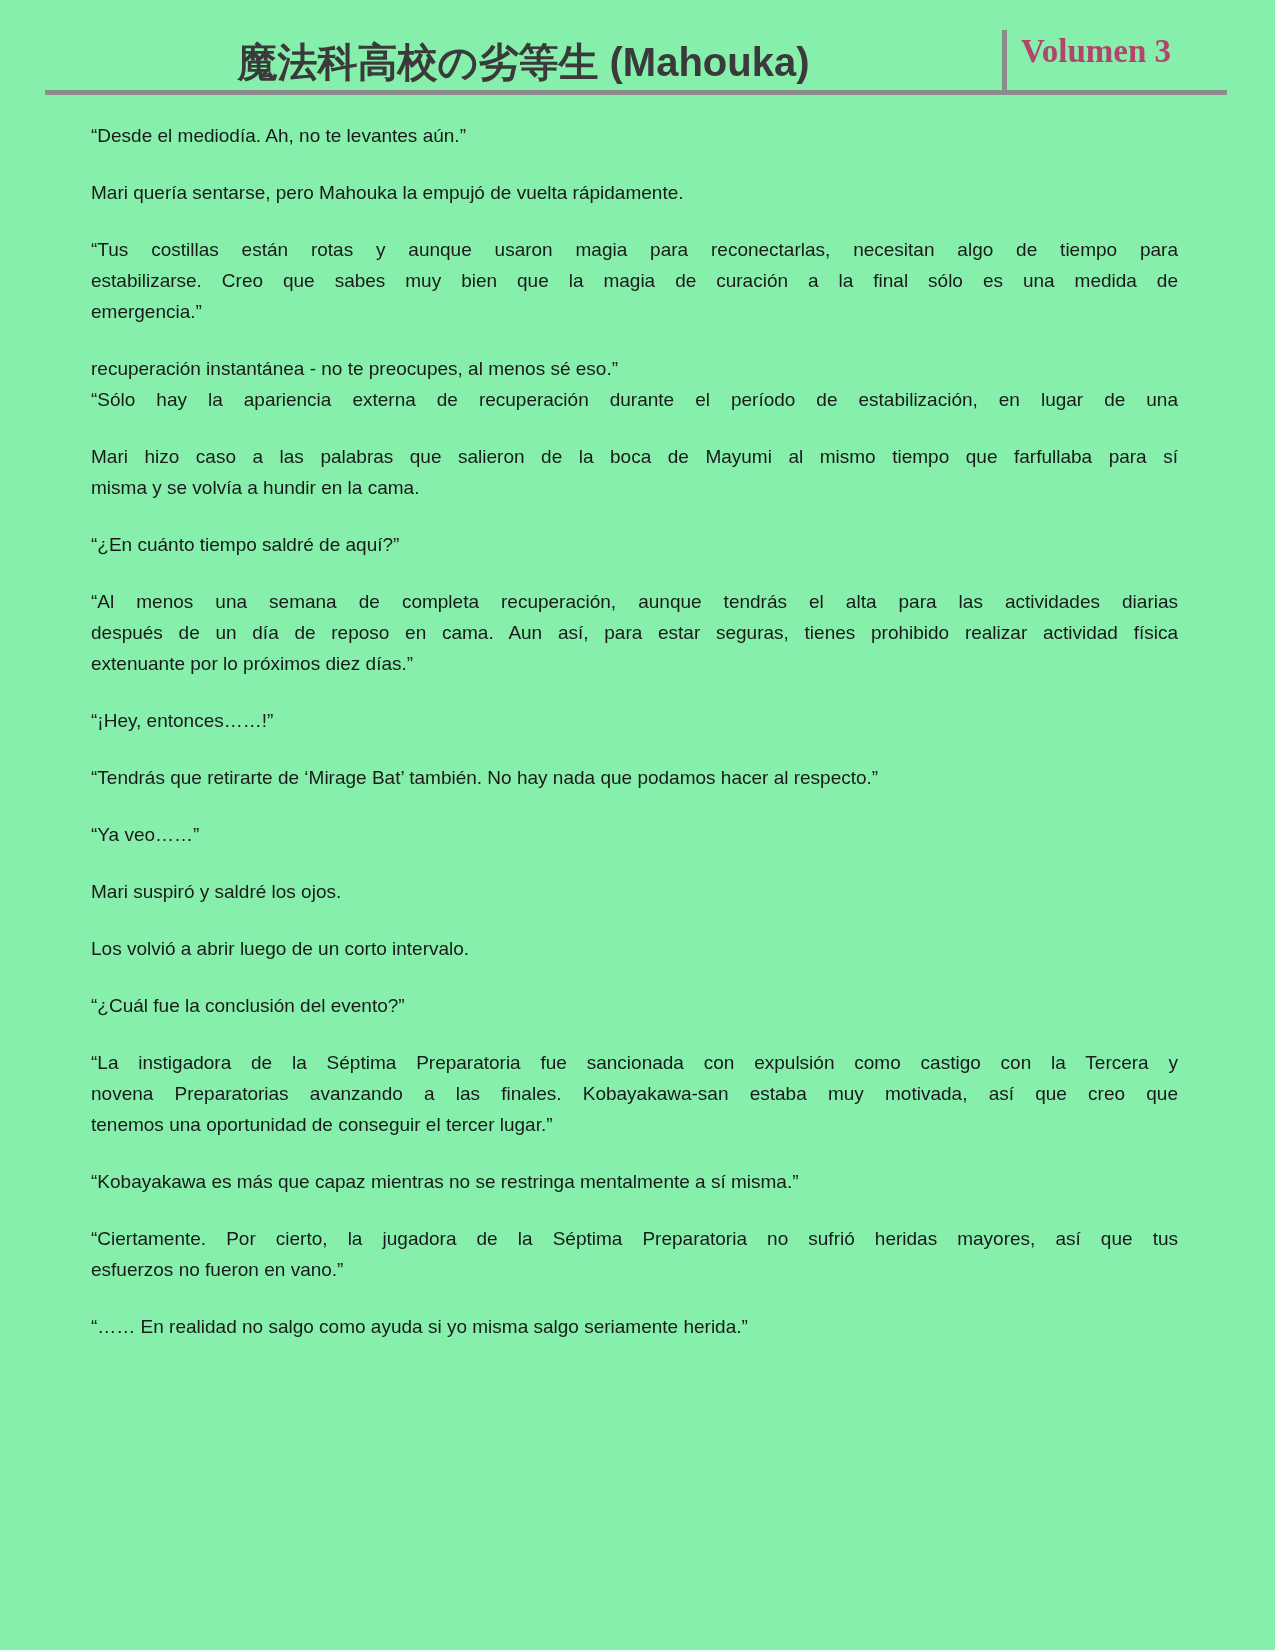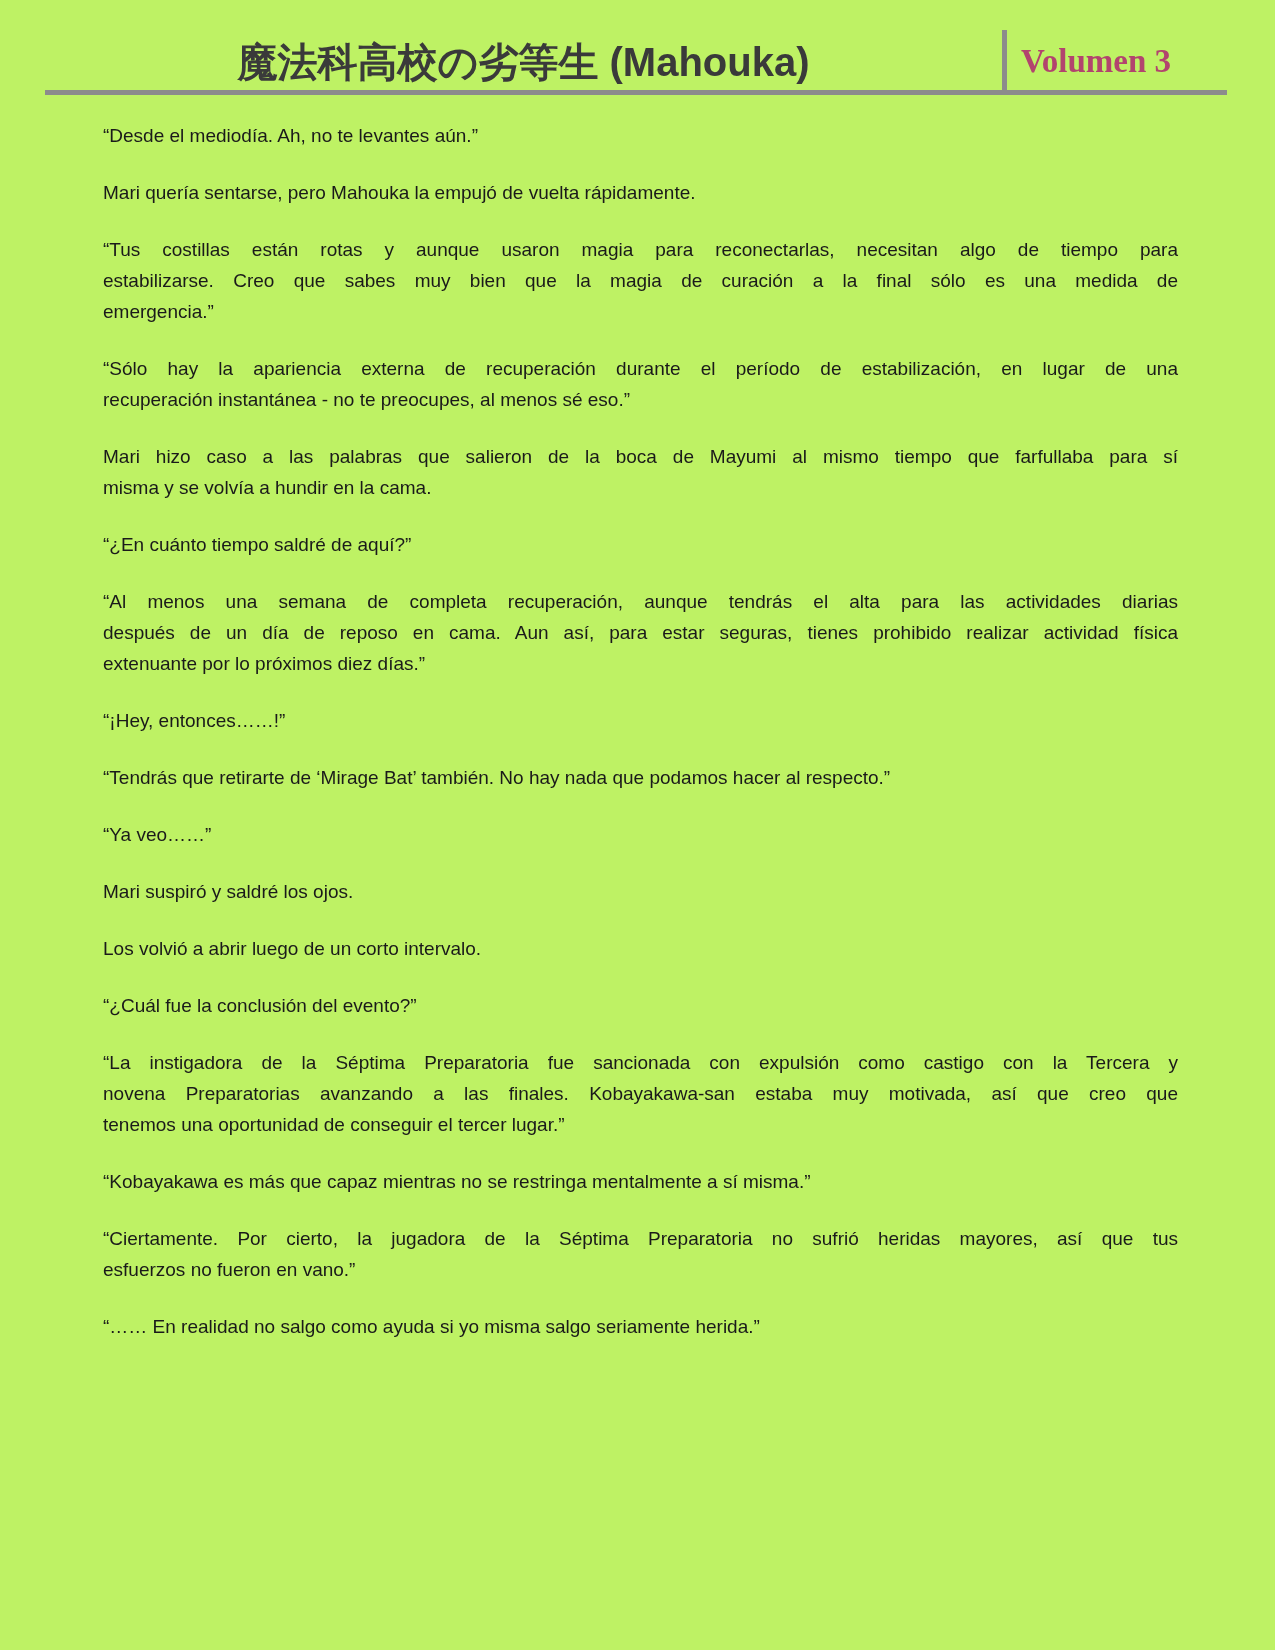--- a/index.html
+++ b/index.html
@@ -4,21 +4,21 @@
 <style>
   html, body {
     margin: 0;
     padding: 0;
     background: #ffffff;
   }
   .page {
     position: relative;
     width: 1275px;
     height: 1650px;
-    background: #bef264;
+    background: #86efac;
     font-family: "Liberation Sans", sans-serif;
     overflow: hidden;
   }
   
   .header-row {
     display: flex;
     align-items: flex-end;
     height: 90px;
     margin: 0 48px 0 45px;
   }
@@ -39,42 +39,42 @@
     white-space: nowrap;
   }
   .header-vdivider {
     width: 5px;
     height: 60px;
     background: #8a8a8a;
     flex: 0 0 auto;
   }
   .header-volume-cell {
     flex: 1 1 auto;
-    padding: 0 0 12px 14px;
+    padding: 0 0 22px 14px;
   }
   .volume-label {
     font-family: "Liberation Serif", "DejaVu Serif", serif;
     font-weight: bold;
     font-size: 33px;
     line-height: 1;
     white-space: nowrap;
   }
   .header-rule {
     height: 5px;
     margin: 0 48px 0 45px;
     background: #8c8c8c;
   }
   
   .page-body {
     margin: 0 97px 0 87px;
     padding-top: 25px;
     color: #1a1a1a;
   }
   .para {
-    margin: 0 0 26px 16px;
+    margin: 0 0 26px 4px;
     font-size: 19px;
     line-height: 31px;
   }
   .line { display: block; }
   .line.just {
     text-align: justify;
     text-align-last: justify;
   }
   
   .page-number {
@@ -109,22 +109,22 @@
       </p>
       <p class="para">
         <span class="line">Mari quería sentarse, pero Mahouka la empujó de vuelta rápidamente.</span>
       </p>
       <p class="para">
         <span class="line just">“Tus costillas están rotas y aunque usaron magia para reconectarlas, necesitan algo de tiempo para</span>
         <span class="line just">estabilizarse. Creo que sabes muy bien que la magia de curación a la final sólo es una medida de</span>
         <span class="line">emergencia.”</span>
       </p>
       <p class="para">
+        <span class="line">recuperación instantánea - no te preocupes, al menos sé eso.”</span>
         <span class="line just">“Sólo hay la apariencia externa de recuperación durante el período de estabilización, en lugar de una</span>
-        <span class="line">recuperación instantánea - no te preocupes, al menos sé eso.”</span>
       </p>
       <p class="para">
         <span class="line just">Mari hizo caso a las palabras que salieron de la boca de Mayumi al mismo tiempo que farfullaba para sí</span>
         <span class="line">misma y se volvía a hundir en la cama.</span>
       </p>
       <p class="para">
         <span class="line">“¿En cuánto tiempo saldré de aquí?”</span>
       </p>
       <p class="para">
         <span class="line just">“Al menos una semana de completa recuperación, aunque tendrás el alta para las actividades diarias</span>

